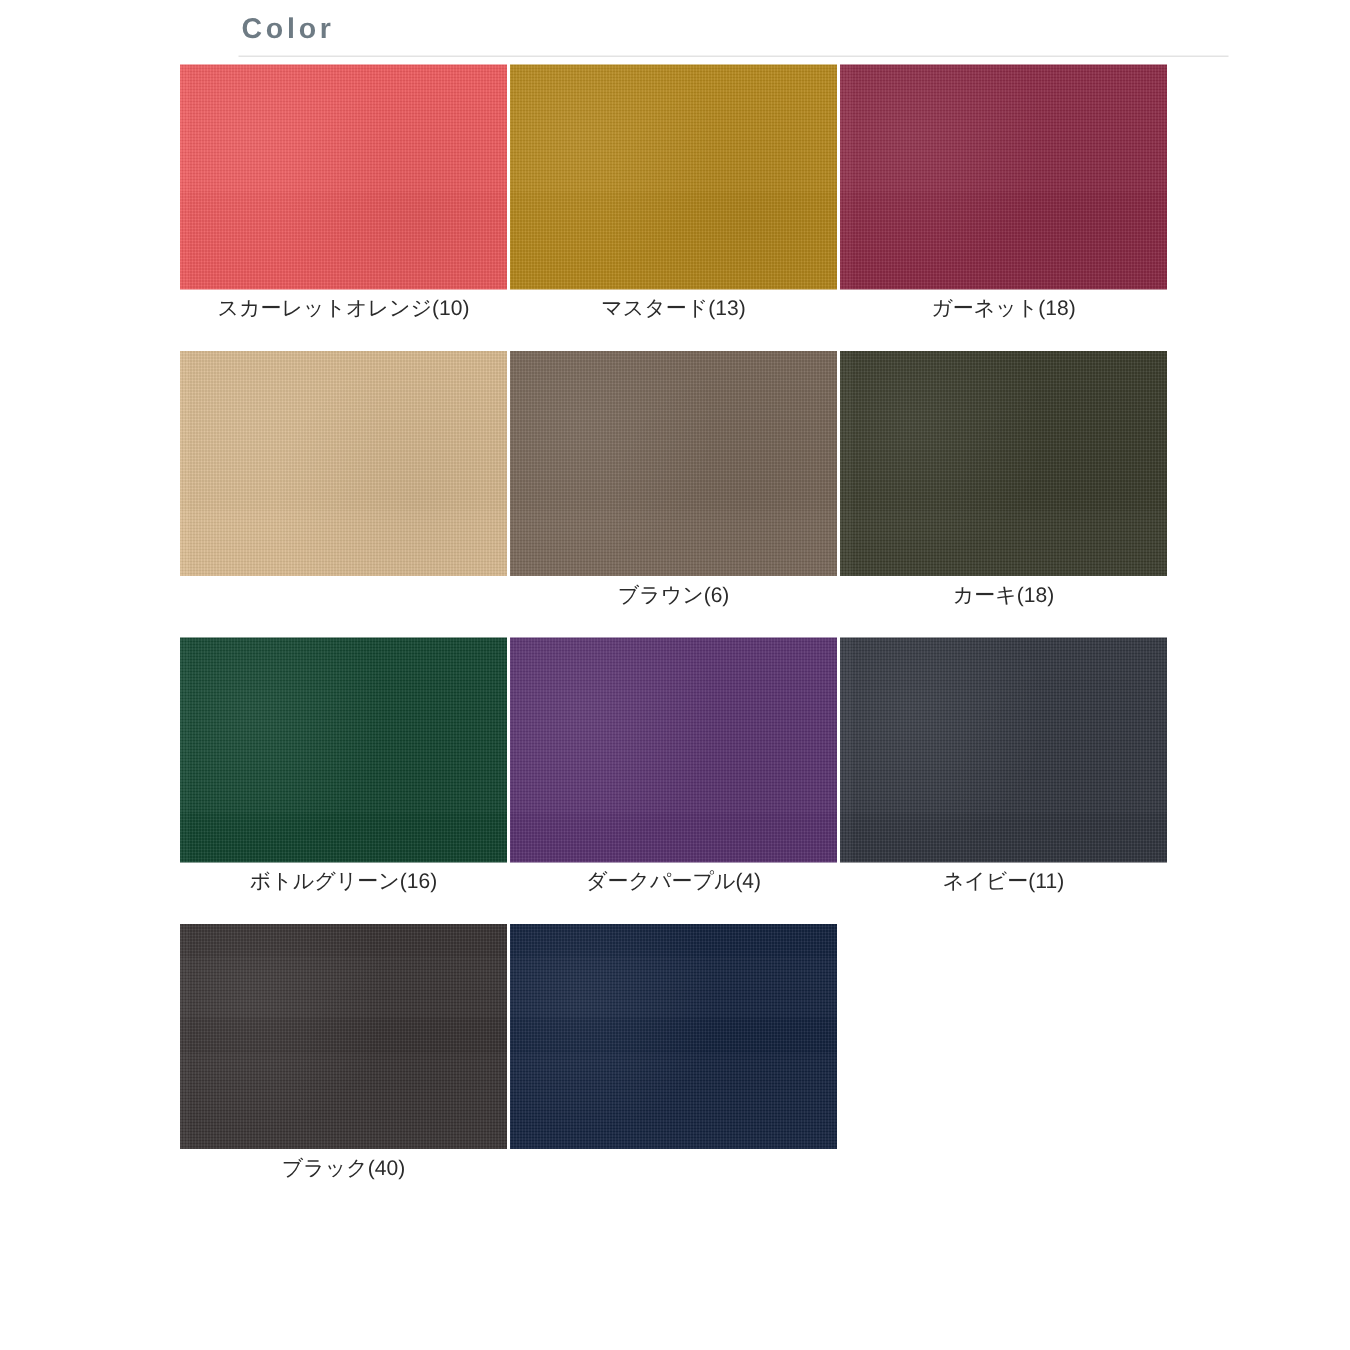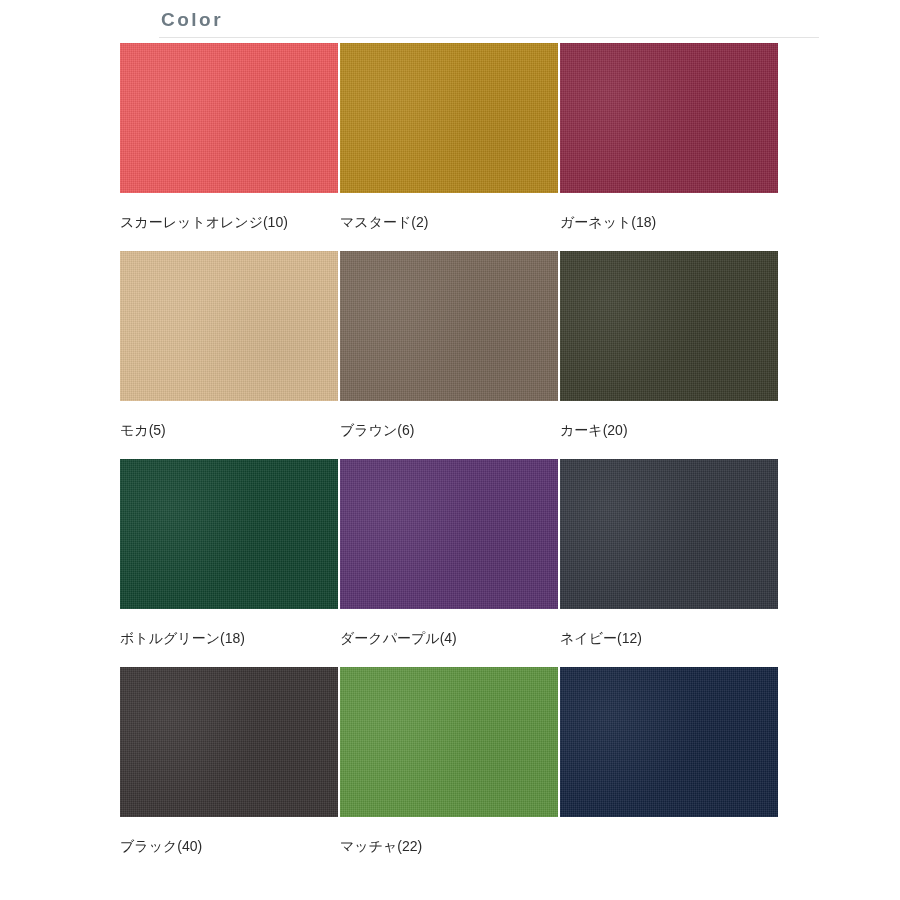--- a/index.html
+++ b/index.html
@@ -93,24 +93,25 @@
     content: "";
     position: absolute;
     inset: 0;
     background-image:
       radial-gradient(circle at 22% 33%, rgba(255,255,255,0.05), rgba(255,255,255,0) 46%),
       radial-gradient(circle at 73% 68%, rgba(0,0,0,0.045), rgba(0,0,0,0) 52%);
     pointer-events: none;
   }
   .caption {
     width: 218px;
+    text-align: center;
     font-size: 14px;
     color: #2b2b2b;
     line-height: 18px;
-    padding-top: 20px;
+    padding-top: 3px;
     font-family: "Liberation Sans", "DejaVu Sans", sans-serif;
     white-space: nowrap;
   }
 </style>
 </head>
 <body>
 
 <div class="page">
 
   <div class="header">
@@ -122,75 +123,68 @@
       <div class="cell">
         <div class="swatch-wrap">
           <div class="swatch" style="background-color: rgb(237, 91, 94);"></div>
         </div>
         <div class="caption">スカーレットオレンジ(10)</div>
       </div>
       <div class="cell">
         <div class="swatch-wrap">
           <div class="swatch" style="background-color: rgb(181, 136, 28);"></div>
         </div>
-        <div class="caption">マスタード(2)</div>
+        <div class="caption">マスタード(13)</div>
       </div>
       <div class="cell">
         <div class="swatch-wrap">
           <div class="swatch" style="background-color: rgb(139, 42, 70);"></div>
         </div>
         <div class="caption">ガーネット(18)</div>
       </div>
       <div class="cell">
         <div class="swatch-wrap">
           <div class="swatch" style="background-color: rgb(217, 187, 145);"></div>
         </div>
-        <div class="caption">モカ(5)</div>
       </div>
       <div class="cell">
         <div class="swatch-wrap">
           <div class="swatch" style="background-color: rgb(121, 104, 90);"></div>
         </div>
         <div class="caption">ブラウン(6)</div>
       </div>
       <div class="cell">
         <div class="swatch-wrap">
           <div class="swatch" style="background-color: rgb(59, 61, 45);"></div>
         </div>
-        <div class="caption">カーキ(20)</div>
+        <div class="caption">カーキ(18)</div>
       </div>
       <div class="cell">
         <div class="swatch-wrap">
           <div class="swatch" style="background-color: rgb(18, 69, 47);"></div>
         </div>
-        <div class="caption">ボトルグリーン(18)</div>
+        <div class="caption">ボトルグリーン(16)</div>
       </div>
       <div class="cell">
         <div class="swatch-wrap">
           <div class="swatch" style="background-color: rgb(90, 51, 112);"></div>
         </div>
         <div class="caption">ダークパープル(4)</div>
       </div>
       <div class="cell">
         <div class="swatch-wrap">
           <div class="swatch" style="background-color: rgb(50, 54, 63);"></div>
         </div>
-        <div class="caption">ネイビー(12)</div>
+        <div class="caption">ネイビー(11)</div>
       </div>
       <div class="cell">
         <div class="swatch-wrap">
           <div class="swatch" style="background-color: rgb(57, 52, 52);"></div>
         </div>
         <div class="caption">ブラック(40)</div>
-      </div>
-      <div class="cell">
-        <div class="swatch-wrap">
-          <div class="swatch" style="background-color: rgb(94, 148, 64);"></div>
-        </div>
-        <div class="caption">マッチャ(22)</div>
       </div>
       <div class="cell">
         <div class="swatch-wrap">
           <div class="swatch" style="background-color: rgb(20, 35, 63);"></div>
         </div>
       </div>
     </div>
 
 </div>
 

